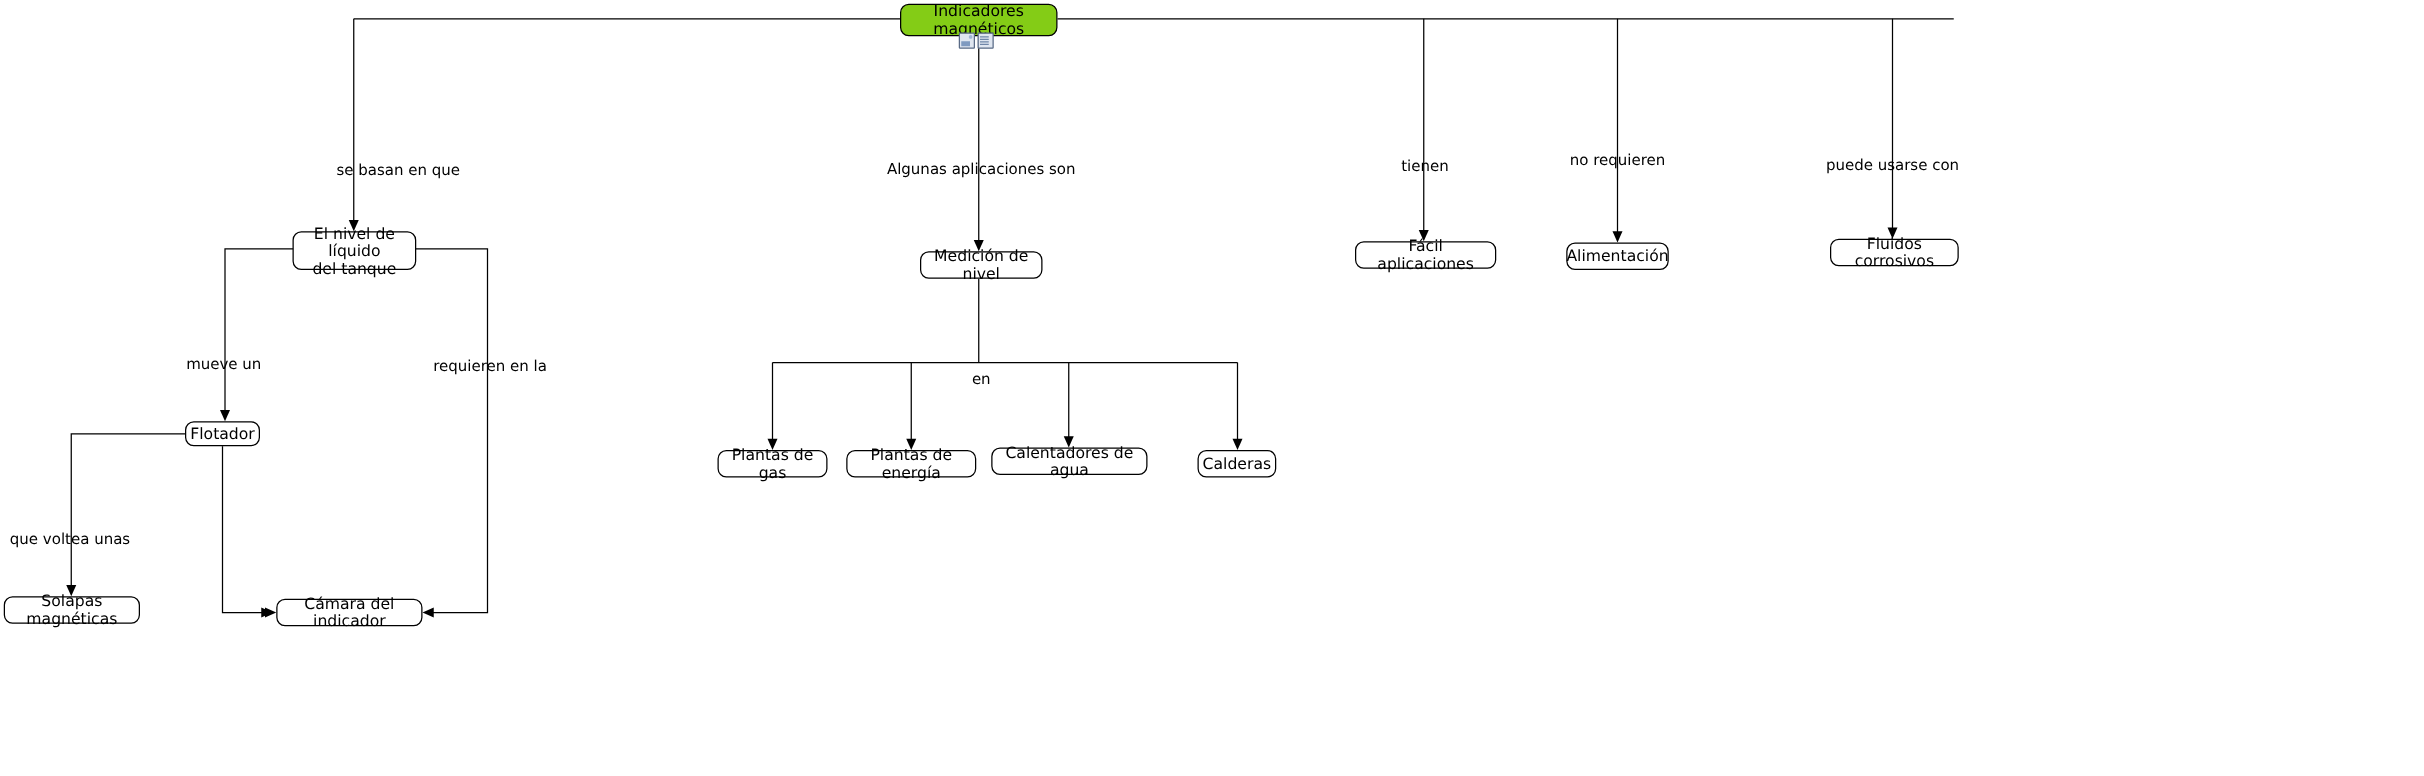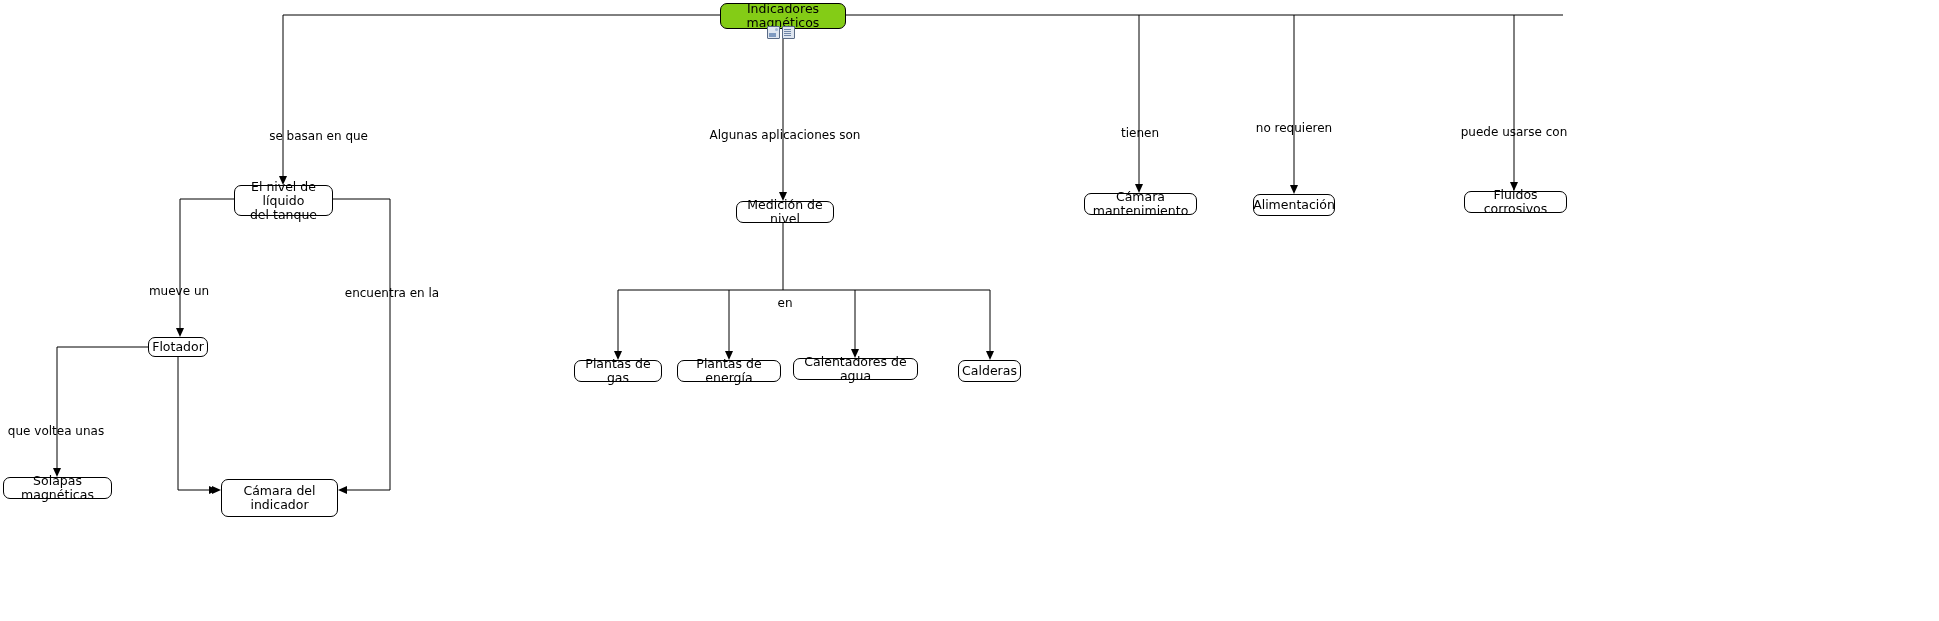--- a/index.html
+++ b/index.html
@@ -167,21 +167,21 @@
   </div>
 
   <div class="node" style="left:148px; top:337px; width:60px; height:20px;">
     <span>Flotador</span>
   </div>
 
   <div class="node" style="left:3px; top:477px; width:109px; height:22px;">
     <span>Solapas magnéticas</span>
   </div>
 
-  <div class="node" style="left:221px; top:479px; width:117px; height:38px;">
+  <div class="node" style="left:221px; top:479px; width:117px; height:22px;">
     <span>Cámara del indicador</span>
   </div>
 
   <div class="node" style="left:736px; top:201px; width:98px; height:22px;">
     <span>Medición de nivel</span>
   </div>
 
   <div class="node" style="left:574px; top:360px; width:88px; height:22px;">
     <span>Plantas de gas</span>
   </div>
@@ -192,21 +192,21 @@
 
   <div class="node" style="left:793px; top:358px; width:125px; height:22px;">
     <span>Calentadores de agua</span>
   </div>
 
   <div class="node" style="left:958px; top:360px; width:63px; height:22px;">
     <span>Calderas</span>
   </div>
 
   <div class="node" style="left:1084px; top:193px; width:113px; height:22px;">
-    <span>Cámara mantenimiento</span>
+    <span>Fácil aplicaciones</span>
   </div>
 
   <div class="node" style="left:1253px; top:194px; width:82px; height:22px;">
     <span>Alimentación</span>
   </div>
 
   <div class="node" style="left:1464px; top:191px; width:103px; height:22px;">
     <span>Fluidos corrosivos</span>
   </div>
 
@@ -228,21 +228,21 @@
 
   <div class="label" style="left:1444px; top:111px; width:140px;">
     <span>puede usarse con</span>
   </div>
 
   <div class="label" style="left:133px; top:270px; width:92px;">
     <span>mueve un</span>
   </div>
 
   <div class="label" style="left:333px; top:272px; width:118px;">
-    <span>encuentra en la</span>
+    <span>requieren en la</span>
   </div>
 
   <div class="label" style="left:0px; top:410px; width:112px;">
     <span>que voltea unas</span>
   </div>
 
 
   <div class="label" style="left:765px; top:282px; width:40px;">
     <span>en</span>
   </div>

